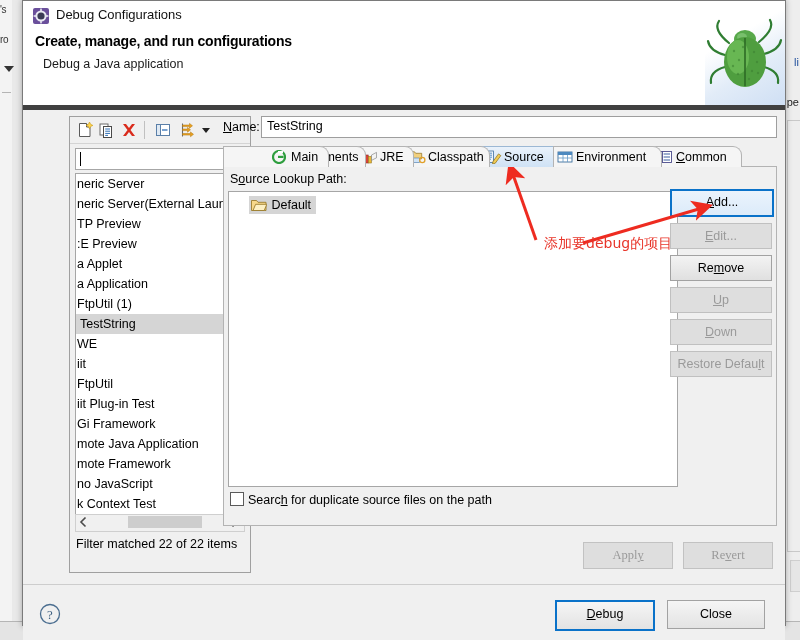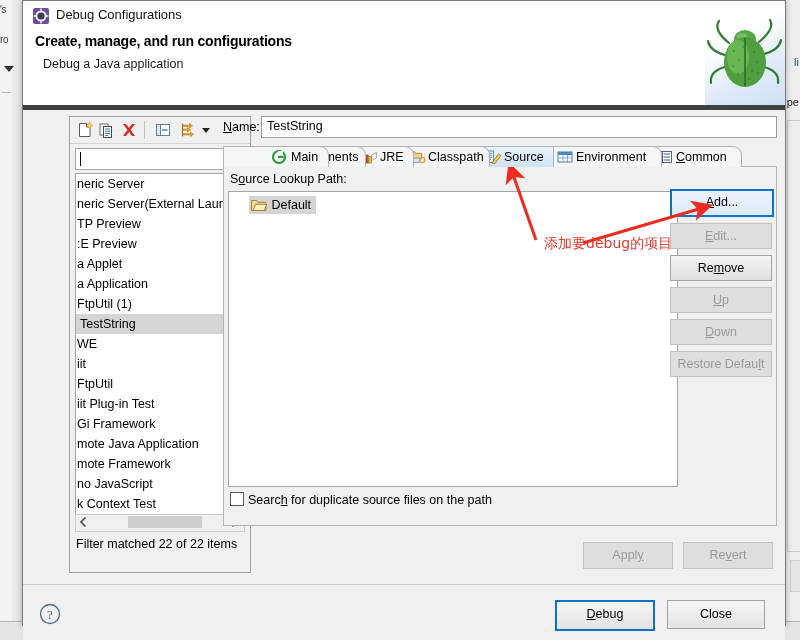--- a/index.html
+++ b/index.html
@@ -99,21 +99,21 @@
   .sbtn { position: relative; width: 100px; height: 24px; margin-bottom: 6px;
           background: linear-gradient(180deg,#f3f3f3,#e0e0e0); border: 1px solid #a2a2a2;
           font-size: 12.5px; line-height: 24px; text-align: center; cursor: default; color: #000; }
   .sbtn.disabled { color: #9a9a9a; background: #dedede; border-color: #c0c0c0; }
   .sbtn.focus { background: linear-gradient(180deg,#eaf3fc,#dcebfa); border: 2px solid #0a72c9; line-height: 22px; }
   .sbtn u { text-decoration: underline; }
 
   .apply-row { position: absolute; right: 4px; bottom: 2px; }
   .arbtn { display: inline-block; width: 88px; height: 25px; line-height: 25px; text-align: center;
            margin-left: 10px; font-size: 12.5px; background: #dedede; border: 1px solid #c2c2c2;
-           color: #9a9a9a; cursor: default; }
+           color: #9a9a9a; cursor: default; font-family: Liberation Serif, serif; }
   .arbtn u { text-decoration: underline; }
 
   
   .footer { position: relative; height: 74px; background: #f0f0f0; border-top: 1px solid #cdcdcd; }
   .help-icon { position: absolute; left: 16px; top: 18px; width: 22px; height: 22px; cursor: default; }
   .fbtn { position: absolute; top: 15px; width: 96px; height: 27px; line-height: 27px; text-align: center;
           font-size: 12.5px; background: linear-gradient(180deg,#f5f5f5,#e3e3e3);
           border: 1px solid #a2a2a2; cursor: default; }
   .fbtn.default { border: 2px solid #0a72c9; line-height: 25px; }
   .fbtn u { text-decoration: underline; }

